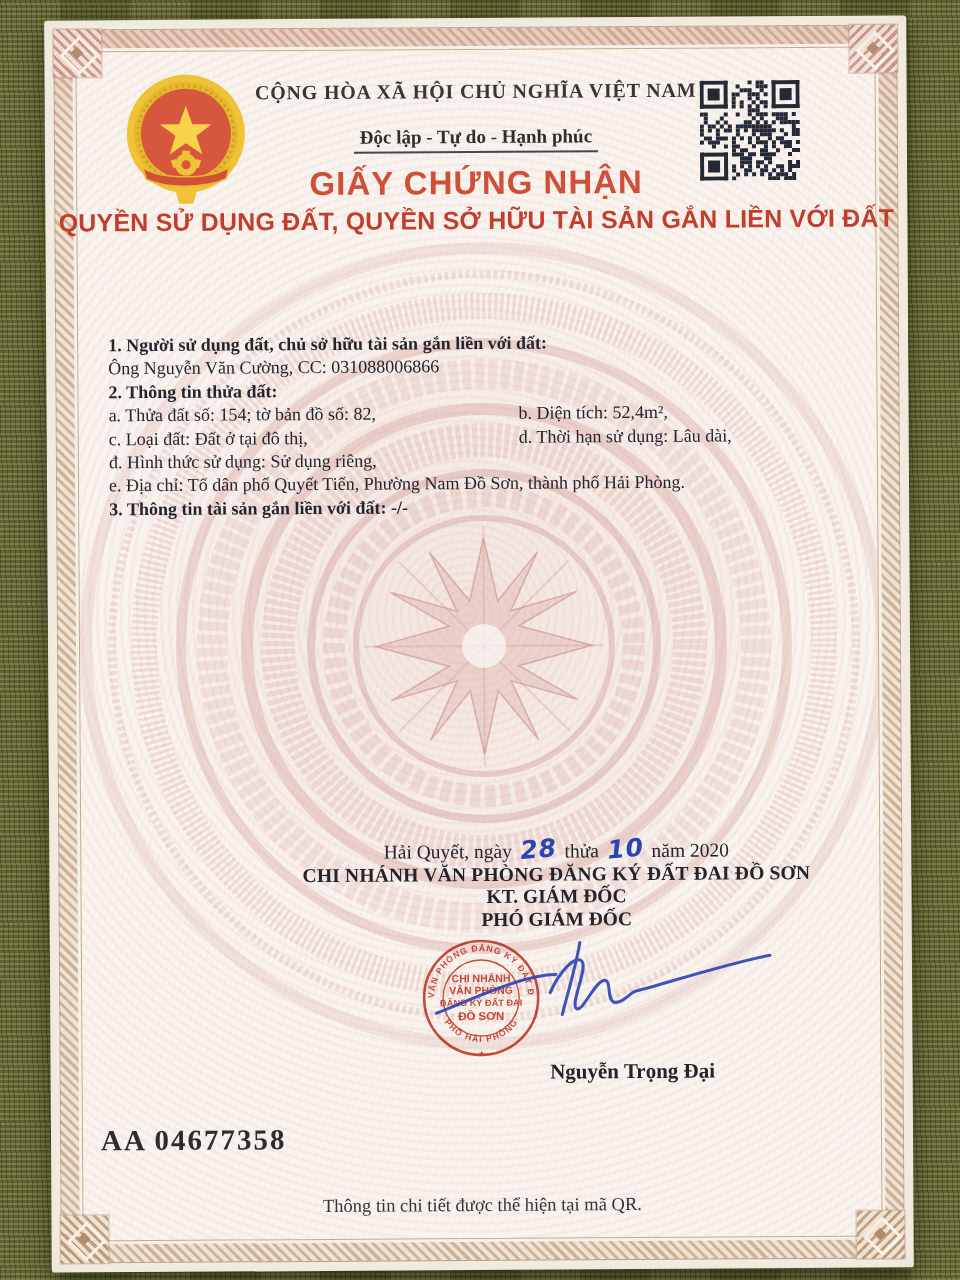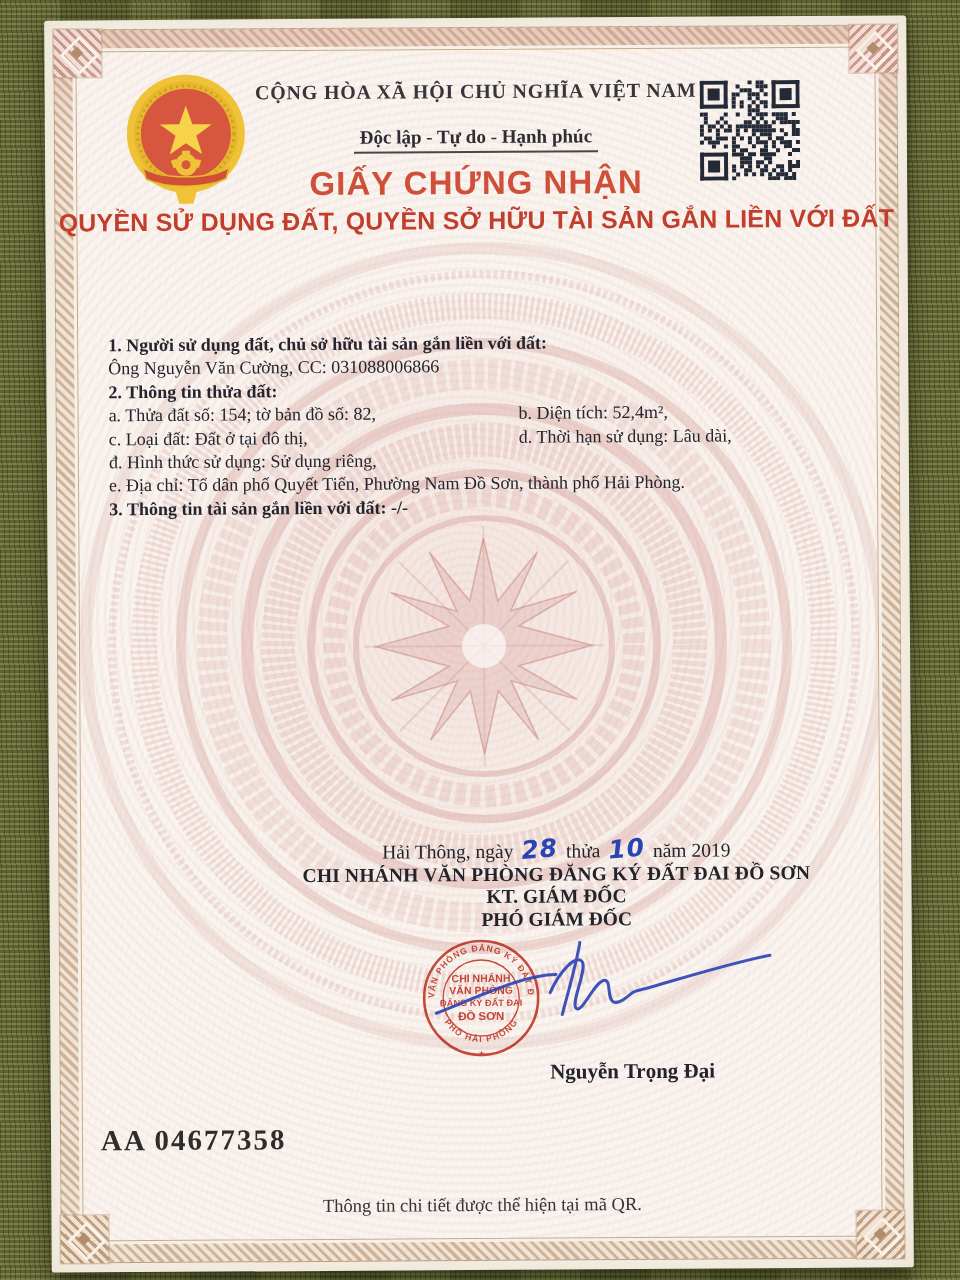--- a/index.html
+++ b/index.html
@@ -394,25 +394,25 @@
         <span>c. Loại đất: Đất ở tại đô thị,</span>
         <span class="col2">d. Thời hạn sử dụng: Lâu dài,</span>
       </div>
       <div class="row">đ. Hình thức sử dụng: Sử dụng riêng,</div>
       <div class="row">e. Địa chỉ: Tổ dân phố Quyết Tiến, Phường Nam Đồ Sơn, thành phố Hải Phòng.</div>
       <div class="row bold">3. Thông tin tài sản gắn liền với đất: -/-</div>
     </div>
 
     <div class="signing">
       <div class="dateline">
-        <span>Hải Thông, ngày</span>
+        <span>Hải Quyết, ngày</span>
         <span class="hand" style="color:#2a43b5;">28</span>
         <span>thửa</span>
         <span class="hand" style="color:#2a43b5;">10</span>
-        <span>năm 2019</span>
+        <span>năm 2020</span>
       </div>
       <div class="office">CHI NHÁNH VĂN PHÒNG ĐĂNG KÝ ĐẤT ĐAI ĐỒ SƠN</div>
       <div class="kt">KT. GIÁM ĐỐC</div>
       <div class="role">PHÓ GIÁM ĐỐC</div>
     </div>
 
     <svg class="seal" width="150" height="150" viewBox="0 0 150 150">
       <defs>
         <path id="sealTop" d="M 28 75 A 47 47 0 1 1 122 75" fill="none"></path>
         <path id="sealBottom" d="M 31 75 A 44 44 0 0 0 119 75" fill="none"></path>

